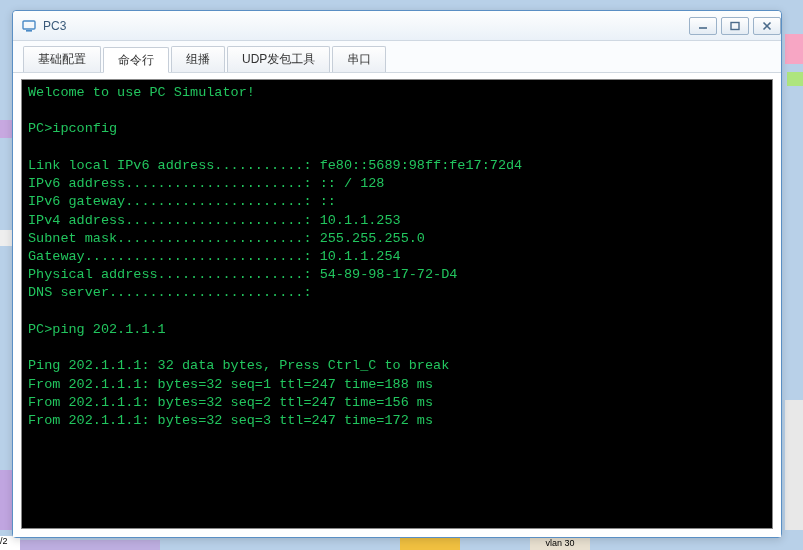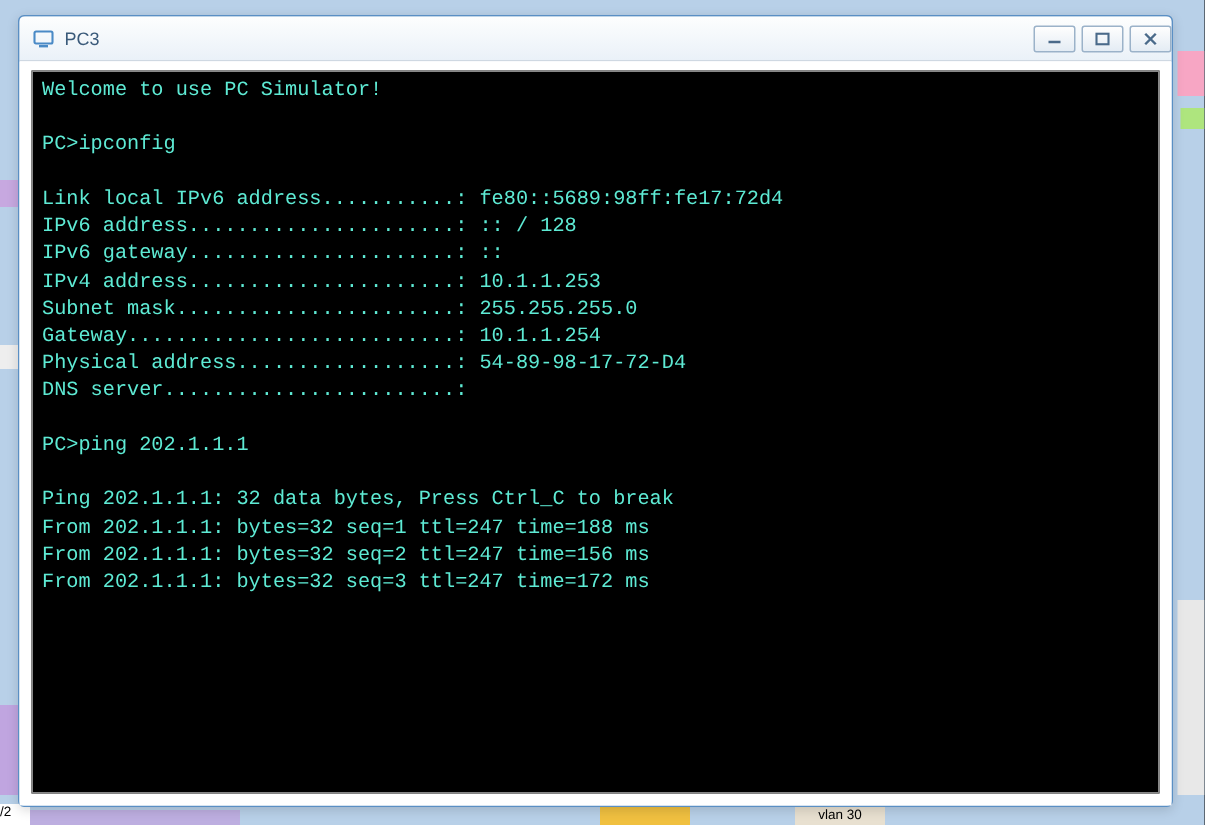--- a/index.html
+++ b/index.html
@@ -103,21 +103,21 @@
     .terminal-wrap {
       flex: 1;
       padding: 6px 8px 8px 8px;
       background: #fff;
     }
     .terminal {
       width: 100%;
       height: 100%;
       background: #000;
       border: 1px solid #888;
-      color: #5eead4;
+      color: #22c55e;
       font-family: "Consolas", "Courier New", monospace;
       font-size: 13.5px;
       line-height: 1.35;
       padding: 4px 6px;
       white-space: pre;
       overflow: hidden;
     }
   </style>
 </head>
 <body>
@@ -153,20 +153,27 @@
         </svg>
     </span>
     <span class="win-btn win-close">
       <svg width="10" height="10">
           <line x1="1.5" y1="1.5" x2="8.5" y2="8.5" stroke="#4a6a8a" stroke-width="1.6"></line>
           <line x1="8.5" y1="1.5" x2="1.5" y2="8.5" stroke="#4a6a8a" stroke-width="1.6"></line>
         </svg>
     </span>
   </div>
 
+  <div class="tabbar">
+    <div class="tab">基础配置</div>
+    <div class="tab active">命令行</div>
+    <div class="tab">组播</div>
+    <div class="tab">UDP发包工具</div>
+    <div class="tab">串口</div>
+  </div>
 
   <div class="terminal-wrap">
     <div class="terminal"><span>Welcome to use PC Simulator!</span>
 
 <span>PC&gt;ipconfig</span>
 
 <span>Link local IPv6 address...........: fe80::5689:98ff:fe17:72d4</span>
 <span>IPv6 address......................: :: / 128</span>
 <span>IPv6 gateway......................: ::</span>
 <span>IPv4 address......................: 10.1.1.253</span>

